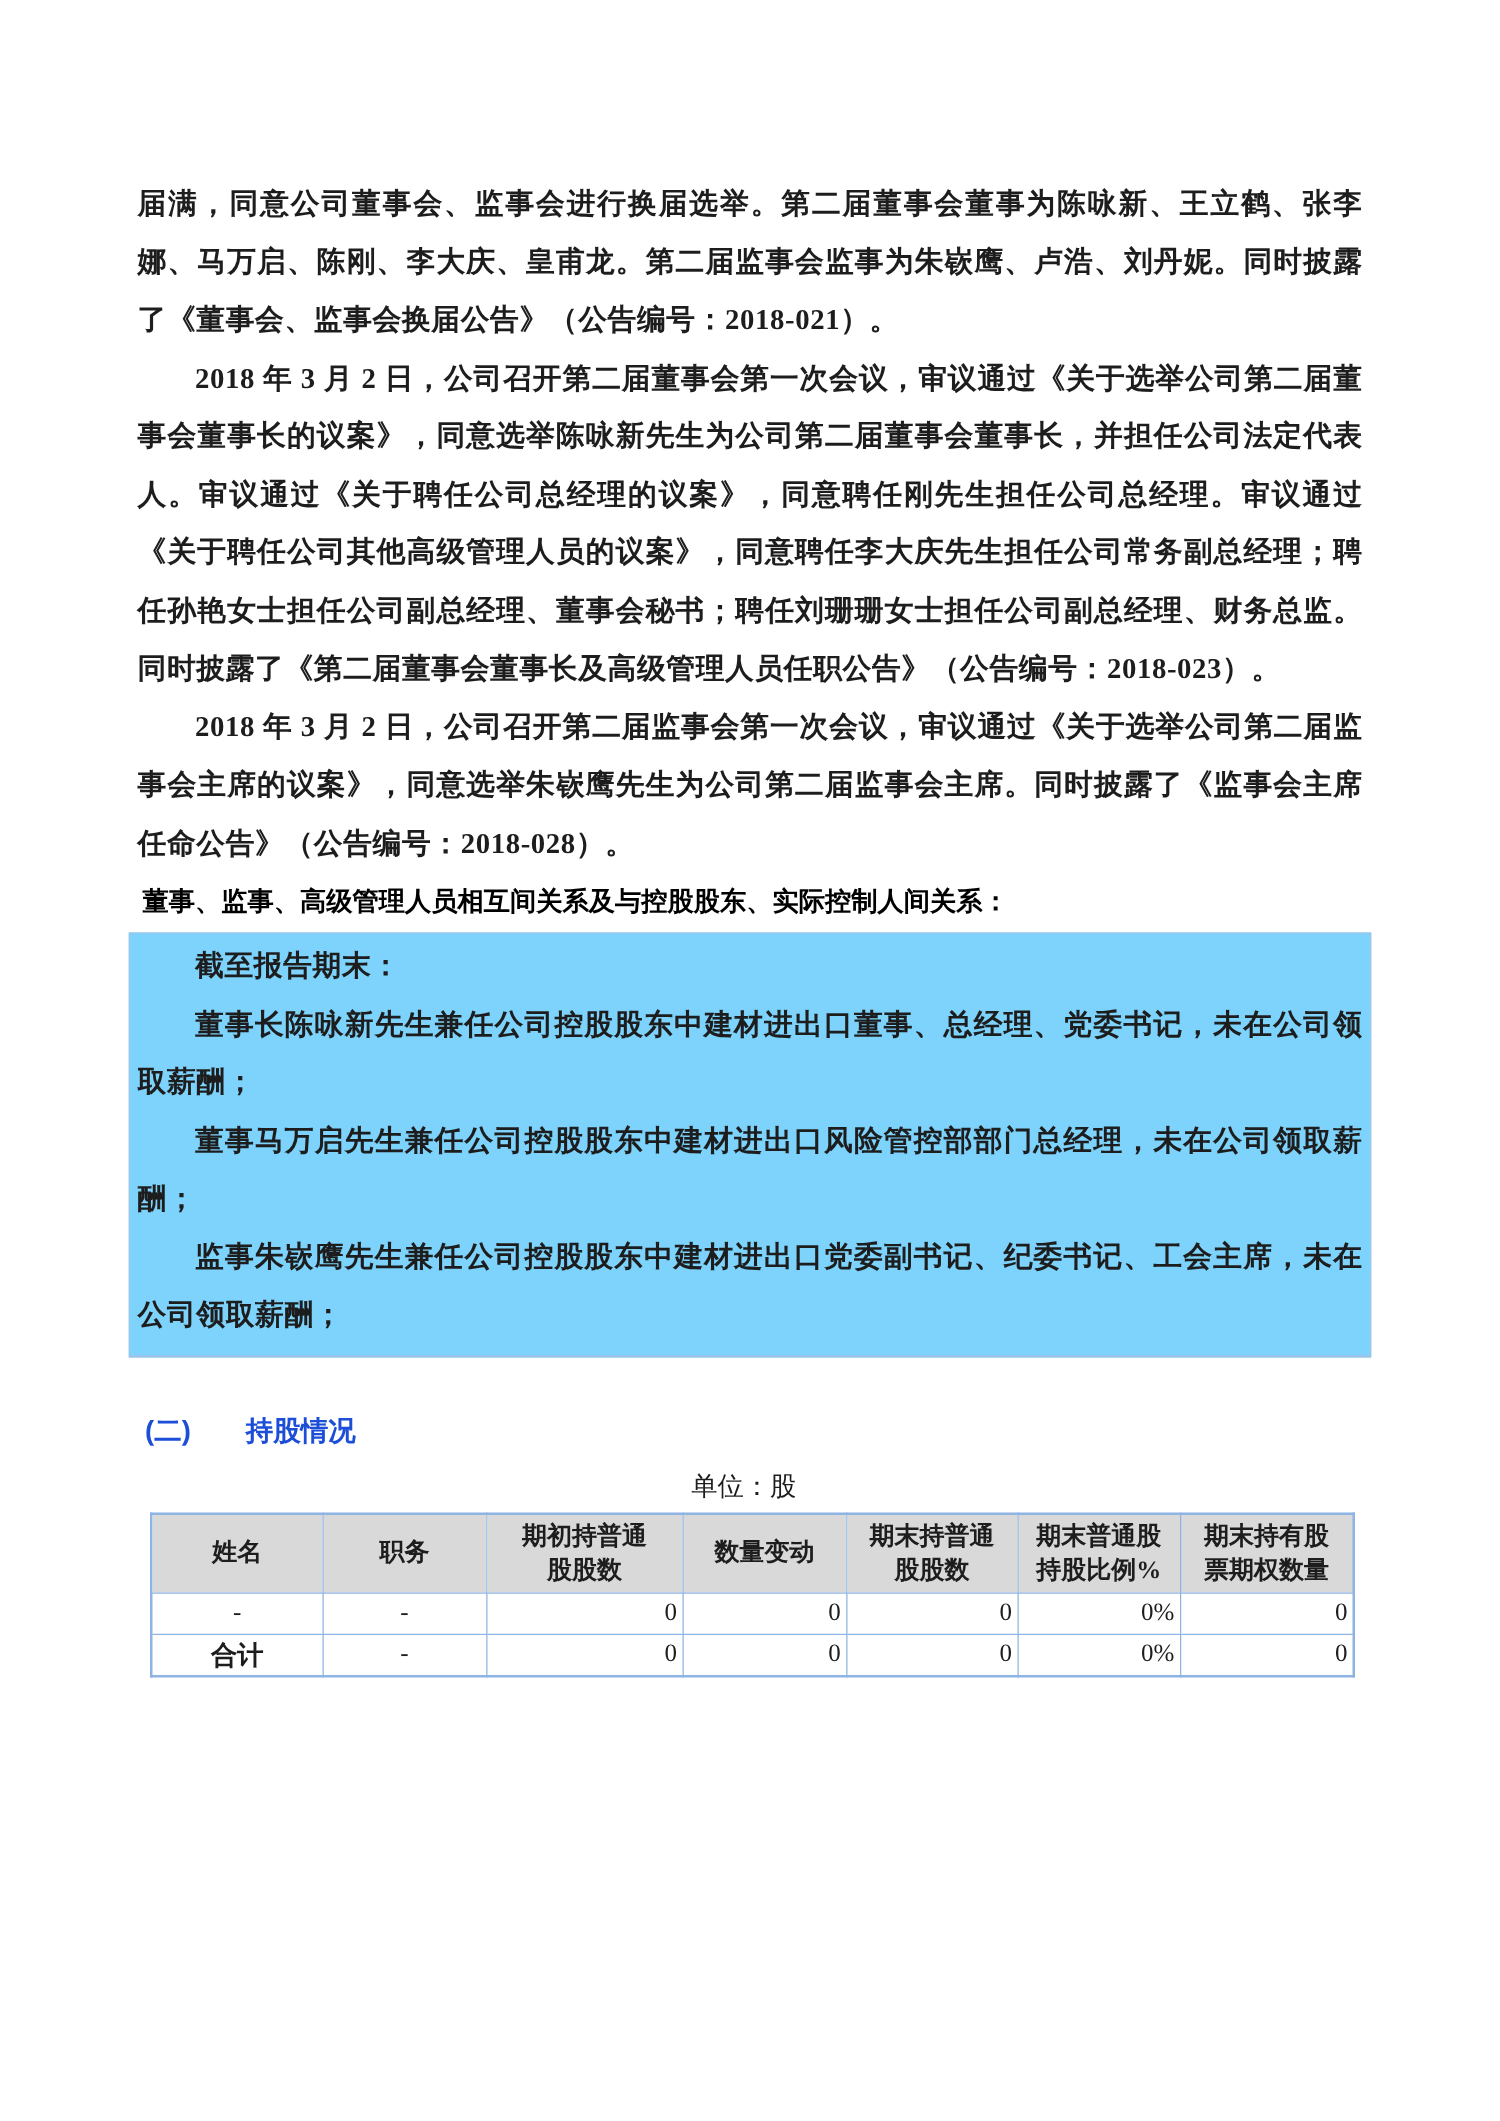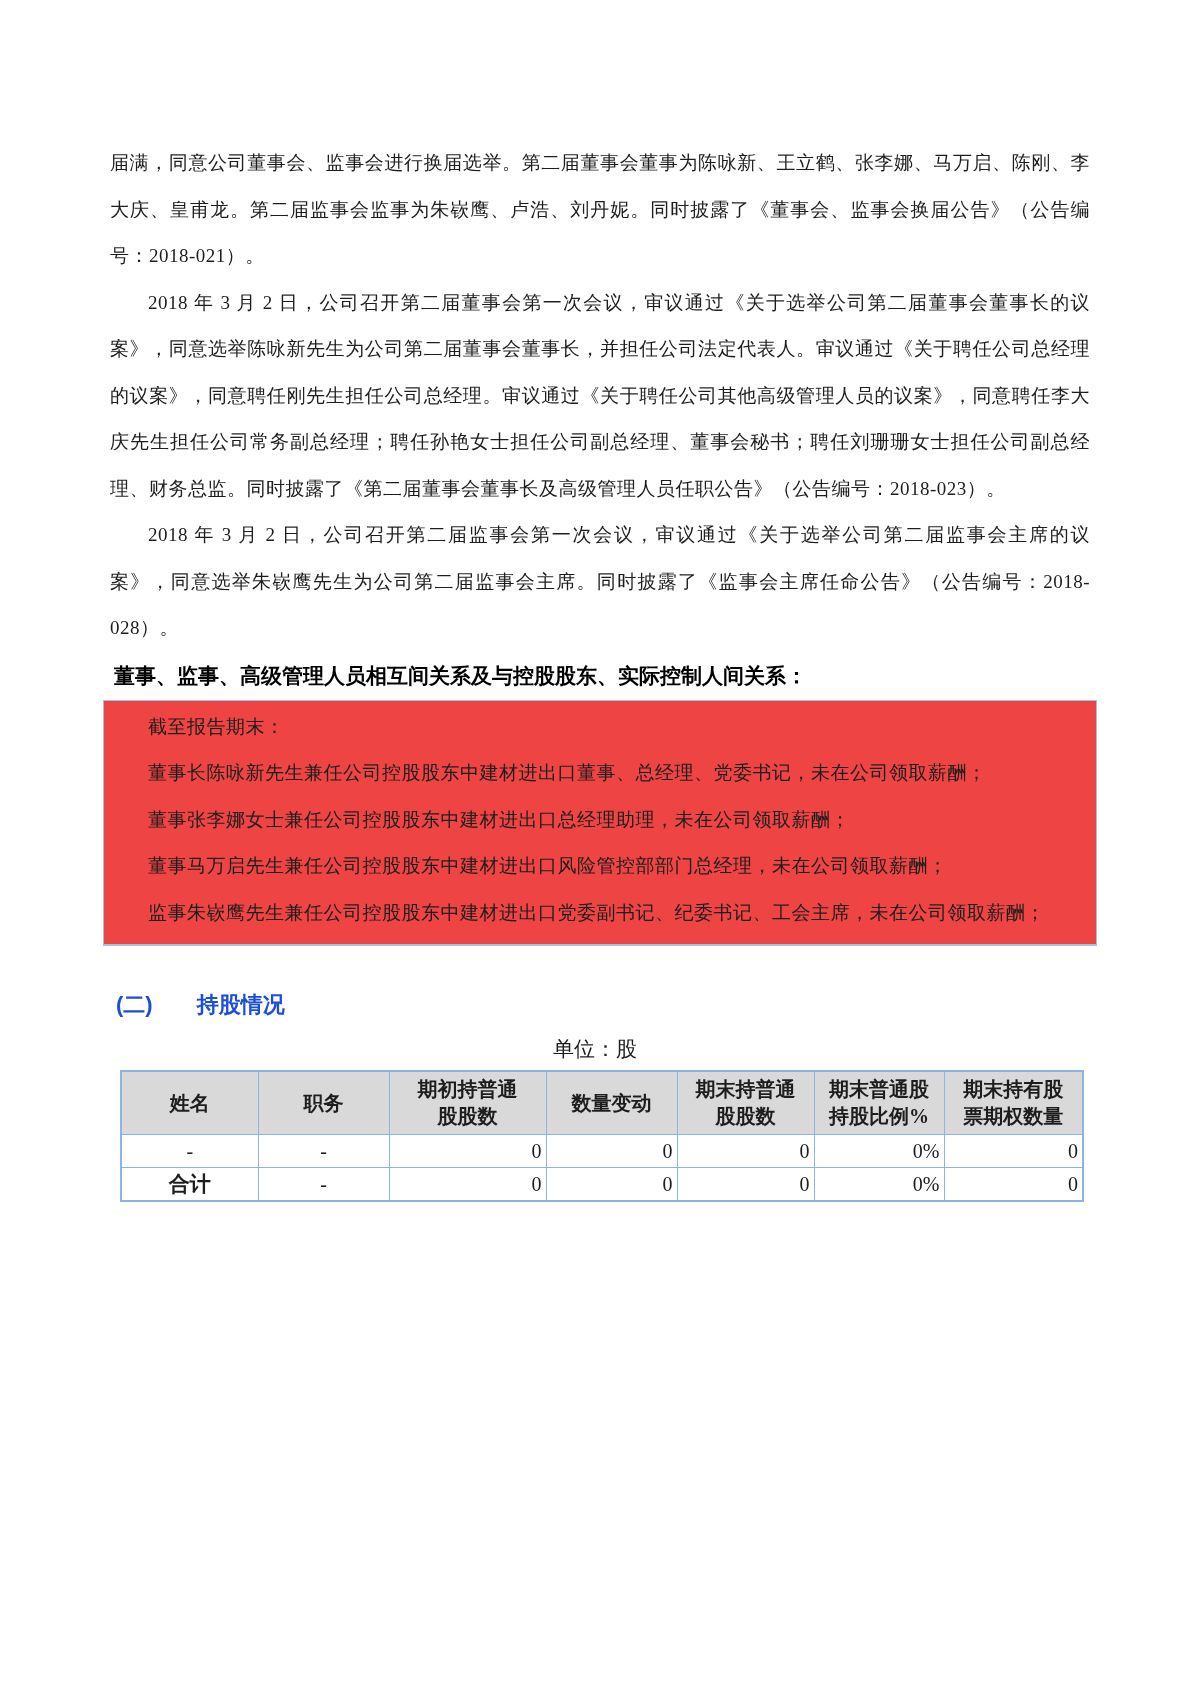--- a/index.html
+++ b/index.html
@@ -11,41 +11,42 @@
     color:#1d1d1d;
     overflow:hidden;
   }
   .content {
     position:absolute;
     left:110px; top:140px;
     width:980px;
   }
   p.body {
     margin:0;
-    font-size:19px;
+    font-size:23px;
     line-height:46.5px;
     text-align:justify;
     letter-spacing:0.5px;
+    font-weight:bold;
   }
   p.indent { text-indent:2em; }
 
   .rel-heading {
     margin:4px;
     font-family:"Liberation Sans","DejaVu Sans",sans-serif;
     font-weight:bold;
     font-size:21px;
     line-height:40px;
     color:#000;
   }
   .disclosure-box {
     margin-left:-7px; margin-right:-7px;
     border:1px solid #9DC3E6;
     border-bottom-width:2px;
     padding:3px 6px 8px 6px;
-    background:#ef4444;
+    background:#7dd3fc;
   }
   .disclosure-box p.body { line-height:46.5px; }
 
   .section-heading {
     margin:44px 0 0 6px;
     font-family:"Liberation Sans","DejaVu Sans",sans-serif;
     font-weight:bold;
     font-size:22px;
     line-height:30px;
     color:#1d4ed8;
@@ -98,21 +99,20 @@
 
     <p class="body">届满，同意公司董事会、监事会进行换届选举。第二届董事会董事为陈咏新、王立鹤、张李娜、马万启、陈刚、李大庆、皇甫龙。第二届监事会监事为朱嵚鹰、卢浩、刘丹妮。同时披露了《董事会、监事会换届公告》（公告编号：2018-021）。</p>
     <p class="body indent">2018 年 3 月 2 日，公司召开第二届董事会第一次会议，审议通过《关于选举公司第二届董事会董事长的议案》，同意选举陈咏新先生为公司第二届董事会董事长，并担任公司法定代表人。审议通过《关于聘任公司总经理的议案》，同意聘任刚先生担任公司总经理。审议通过《关于聘任公司其他高级管理人员的议案》，同意聘任李大庆先生担任公司常务副总经理；聘任孙艳女士担任公司副总经理、董事会秘书；聘任刘珊珊女士担任公司副总经理、财务总监。同时披露了《第二届董事会董事长及高级管理人员任职公告》（公告编号：2018-023）。</p>
     <p class="body indent">2018 年 3 月 2 日，公司召开第二届监事会第一次会议，审议通过《关于选举公司第二届监事会主席的议案》，同意选举朱嵚鹰先生为公司第二届监事会主席。同时披露了《监事会主席任命公告》（公告编号：2018-028）。</p>
 
     <p class="rel-heading">董事、监事、高级管理人员相互间关系及与控股股东、实际控制人间关系：</p>
 
     <div class="disclosure-box">
       <p class="body indent">截至报告期末：</p>
       <p class="body indent">董事长陈咏新先生兼任公司控股股东中建材进出口董事、总经理、党委书记，未在公司领取薪酬；</p>
-      <p class="body indent">董事张李娜女士兼任公司控股股东中建材进出口总经理助理，未在公司领取薪酬；</p>
       <p class="body indent">董事马万启先生兼任公司控股股东中建材进出口风险管控部部门总经理，未在公司领取薪酬；</p>
       <p class="body indent">监事朱嵚鹰先生兼任公司控股股东中建材进出口党委副书记、纪委书记、工会主席，未在公司领取薪酬；</p>
     </div>
 
     <p class="section-heading">
       <span class="num">(二)</span><span>持股情况</span>
     </p>
 
     <p class="unit-label">单位：股</p>
 

